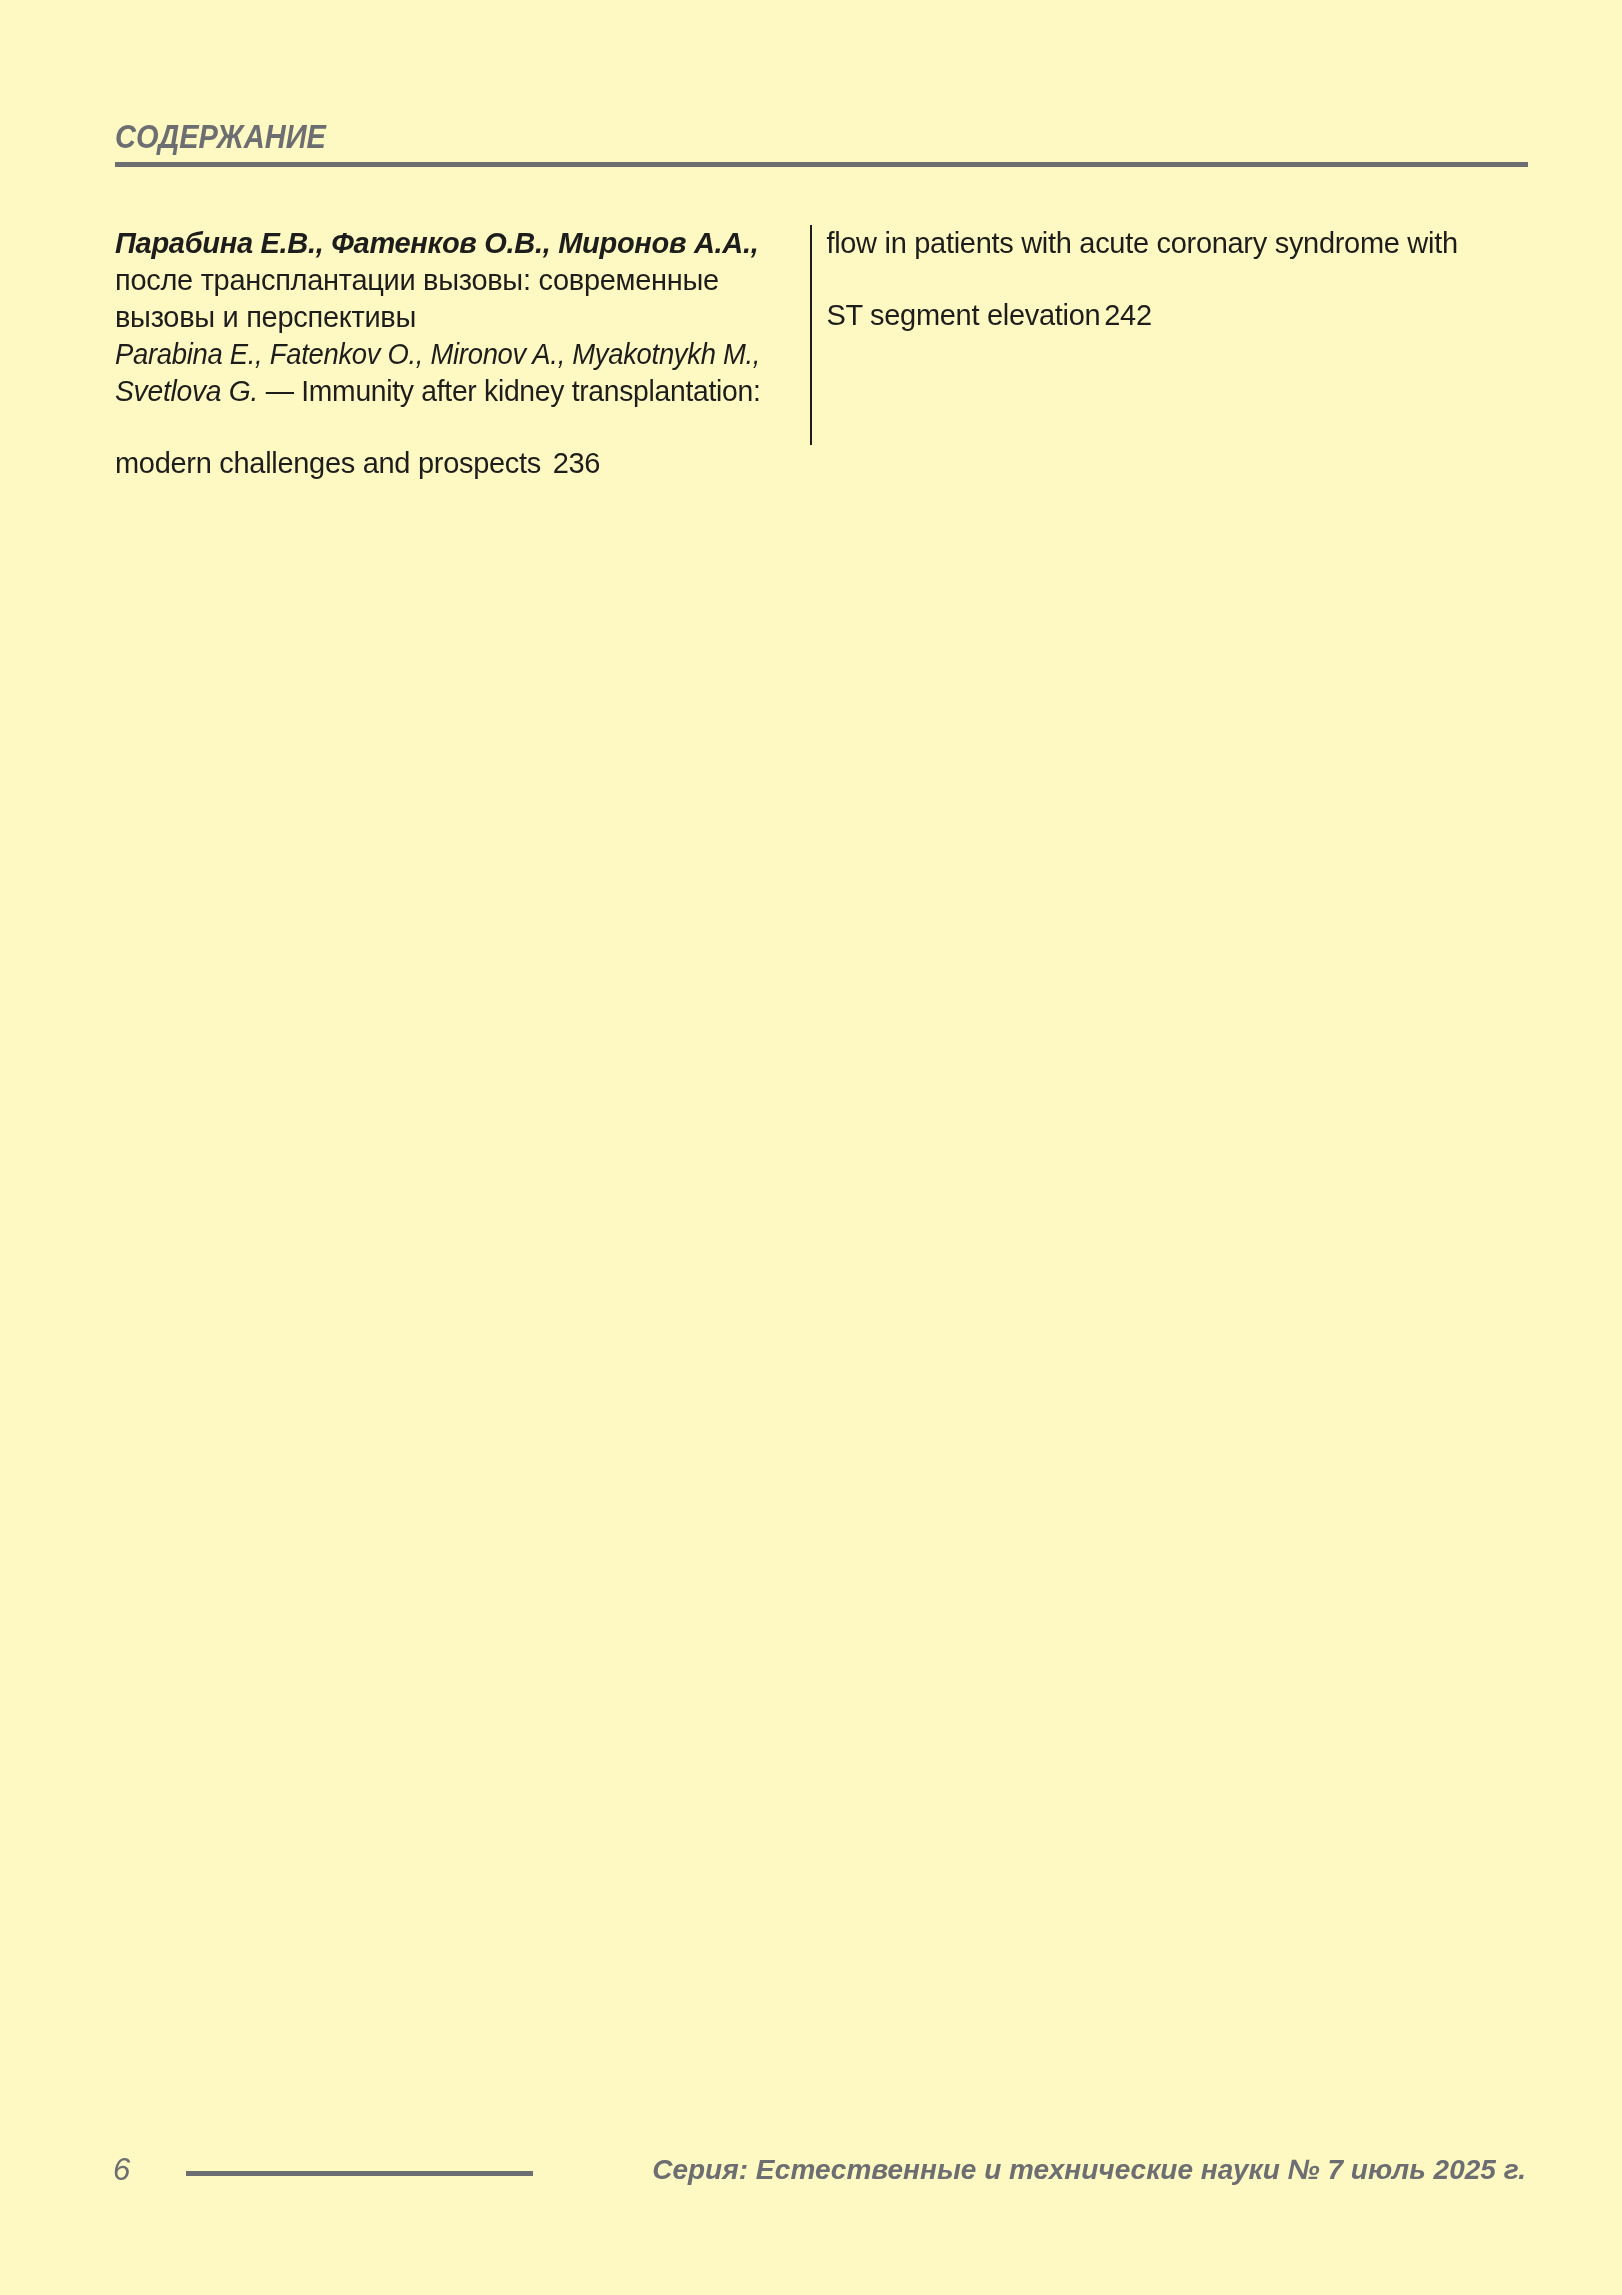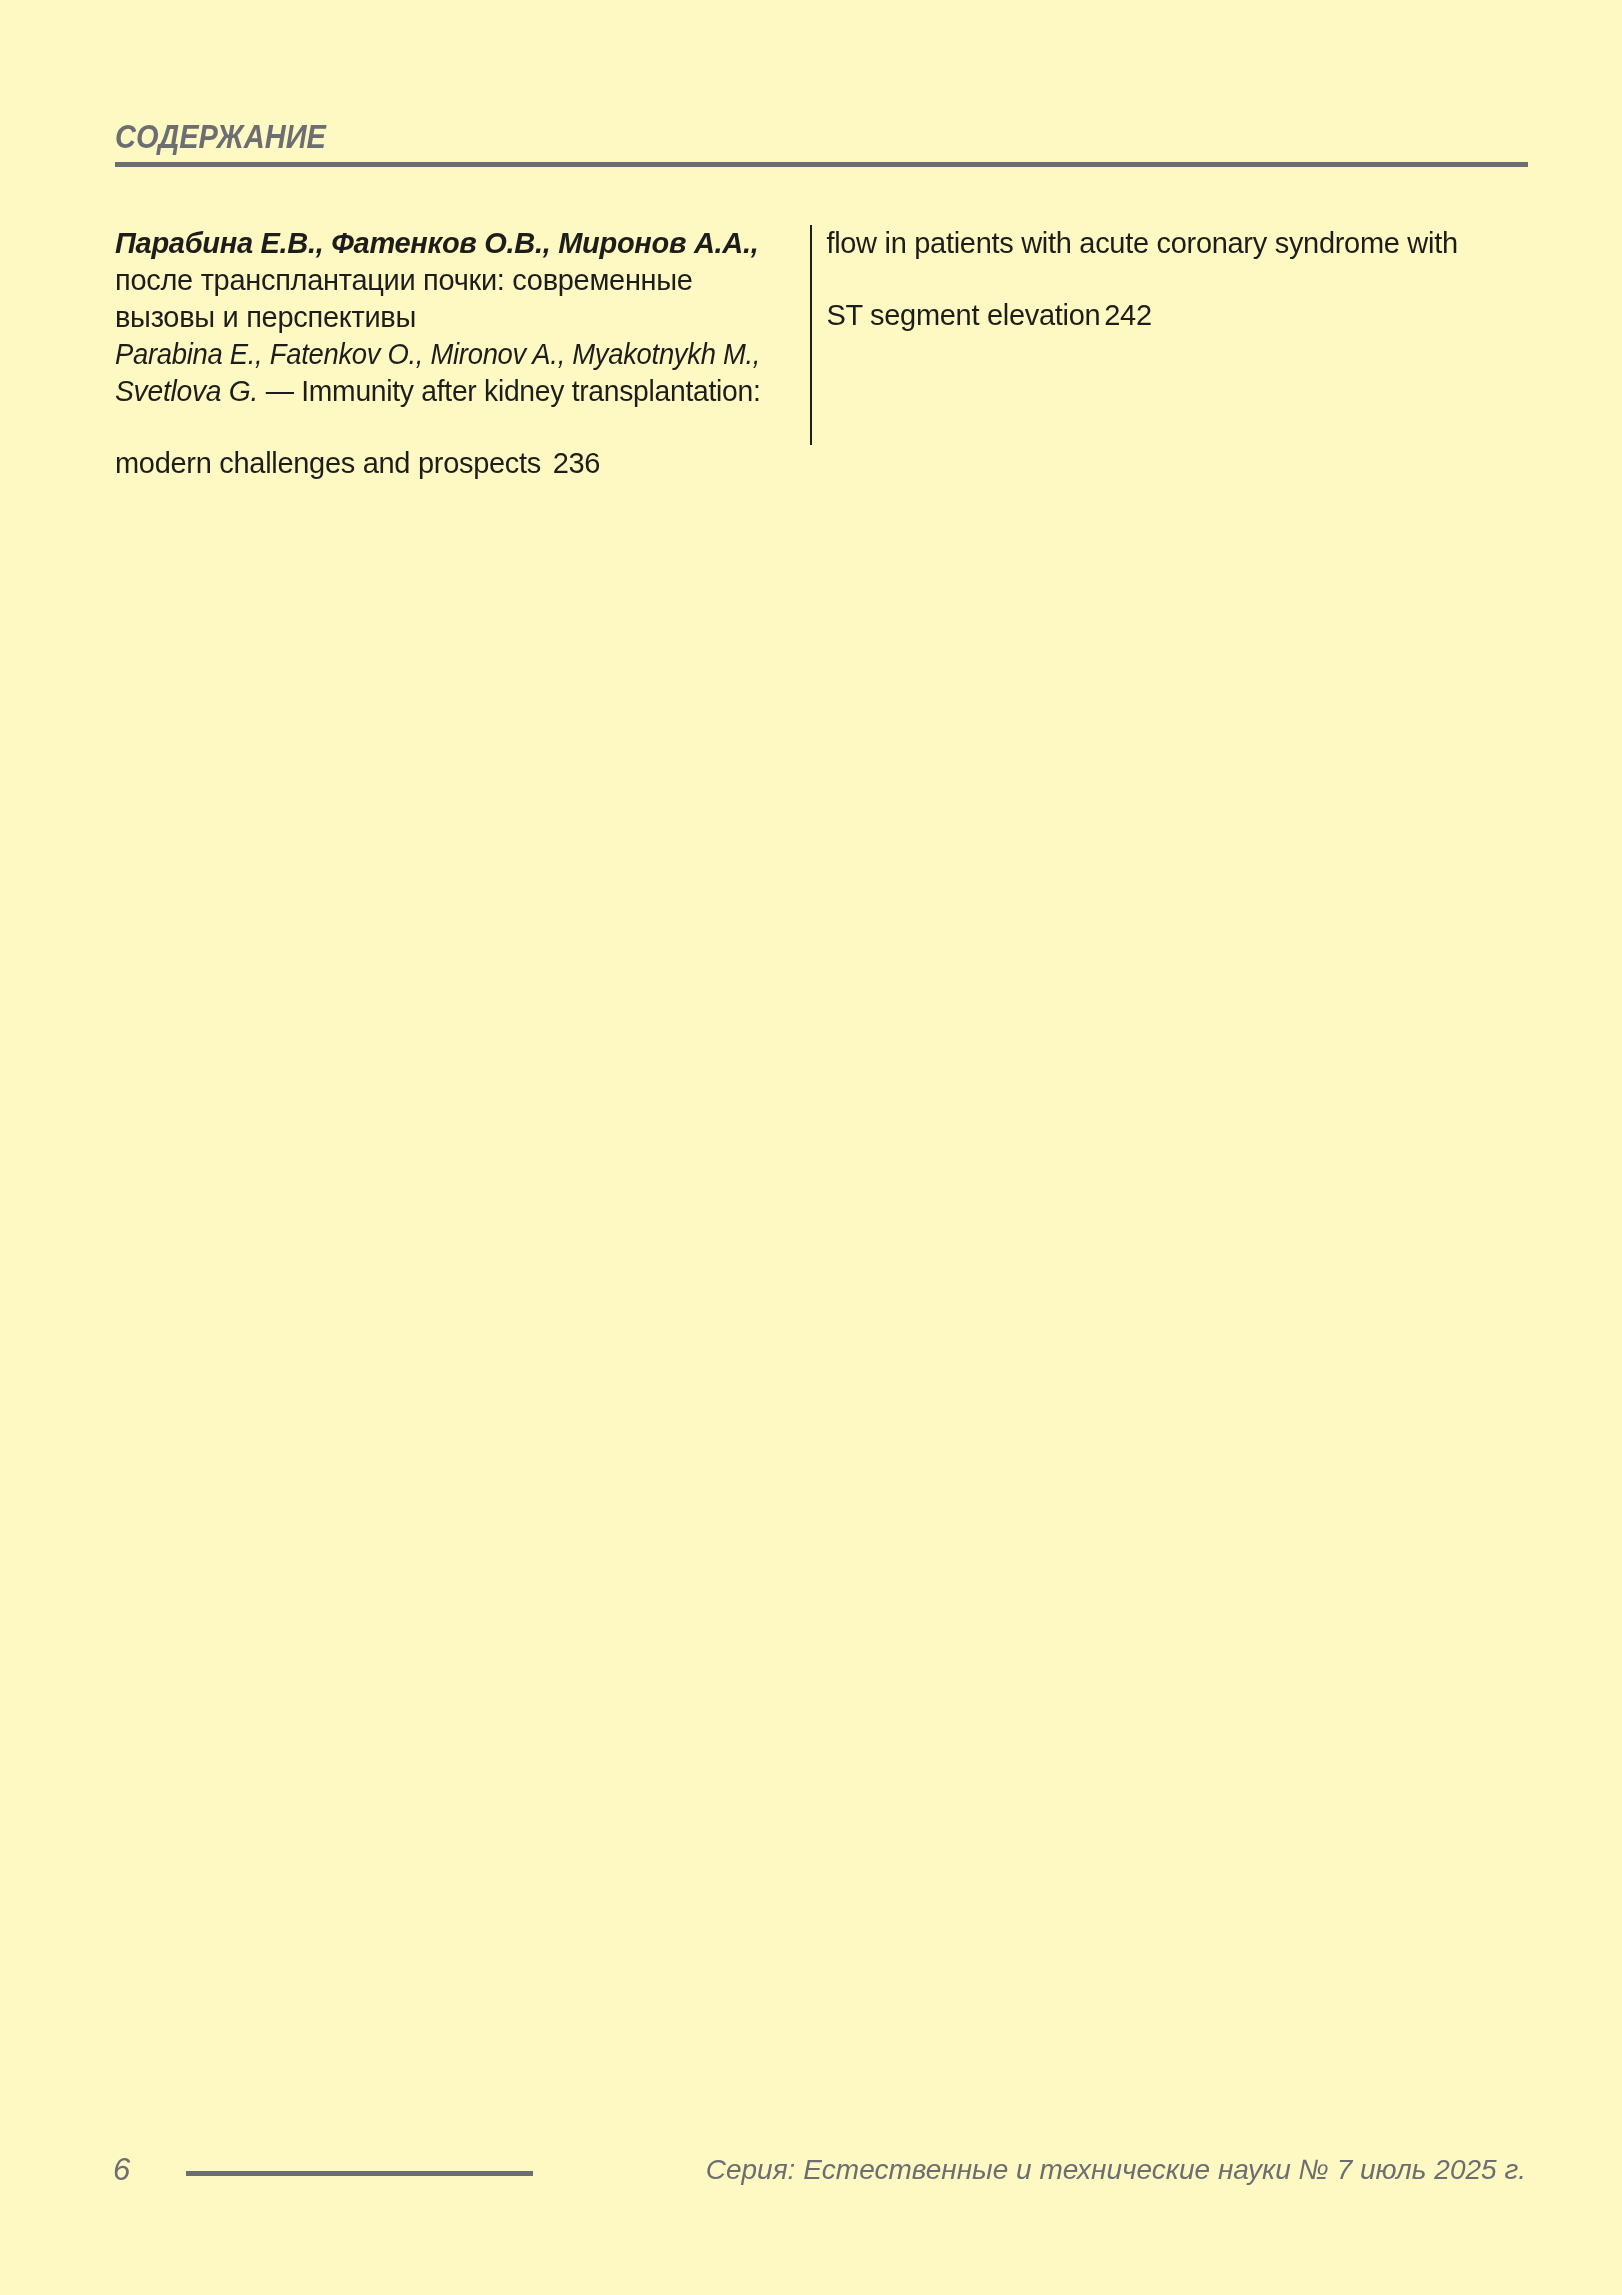--- a/index.html
+++ b/index.html
@@ -49,38 +49,38 @@
   .footer-page-number{
     position:absolute;left:0;top:0;
     font-size:31px;line-height:1;font-style:italic;color:var(--gray);
   }
   .footer-rule{
     position:absolute;left:73px;top:17px;width:347px;height:5.2px;
     background:var(--gray);
   }
   .footer-journal{
     position:absolute;right:0;top:1.3px;
-    font-size:28px;line-height:1.1;font-weight:normal;font-style:italic;
+    font-size:28px;line-height:1.1;font-weight:bold;font-style:italic;
     color:var(--gray);
   }
 </style>
 </head>
 <body>
 
 <div class="page">
 
   <div class="toc-header">СОДЕРЖАНИЕ</div>
 
   <div class="header-rule"></div>
 
   <div class="columns">
     <div class="col col-left" id="col-left">
         <div class="entry">
           <div class="line"><span class="seg bi">Парабина Е.В., Фатенков О.В., Миронов А.А.,</span></div>
-          <div class="line"><span class="seg r">после трансплантации почки: современные</span></div>
+          <div class="line"><span class="seg r">после трансплантации вызовы: современные</span></div>
           <div class="line"><span class="seg r">вызовы и перспективы</span></div>
           <div class="line" style="transform: scaleX(0.944874); transform-origin: left center;"><span class="seg i">Parabina E., Fatenkov O., Mironov A., Myakotnykh M.,</span></div>
           <div class="line" style="transform: scaleX(0.976024); transform-origin: left center;"><span class="seg i">Svetlova G.</span><span class="seg r"> — Immunity after kidney transplantation:</span></div>
           <div class="line leader"><span class="seg r">modern challenges and prospects </span><span class="fill"></span><span class="seg page">236</span></div>
         </div>
       </div>
     <div class="divider"></div>
     <div class="col col-right" id="col-right">
         <div class="entry">
           <div class="line"><span class="seg r">flow in patients with acute coronary syndrome with</span></div>

